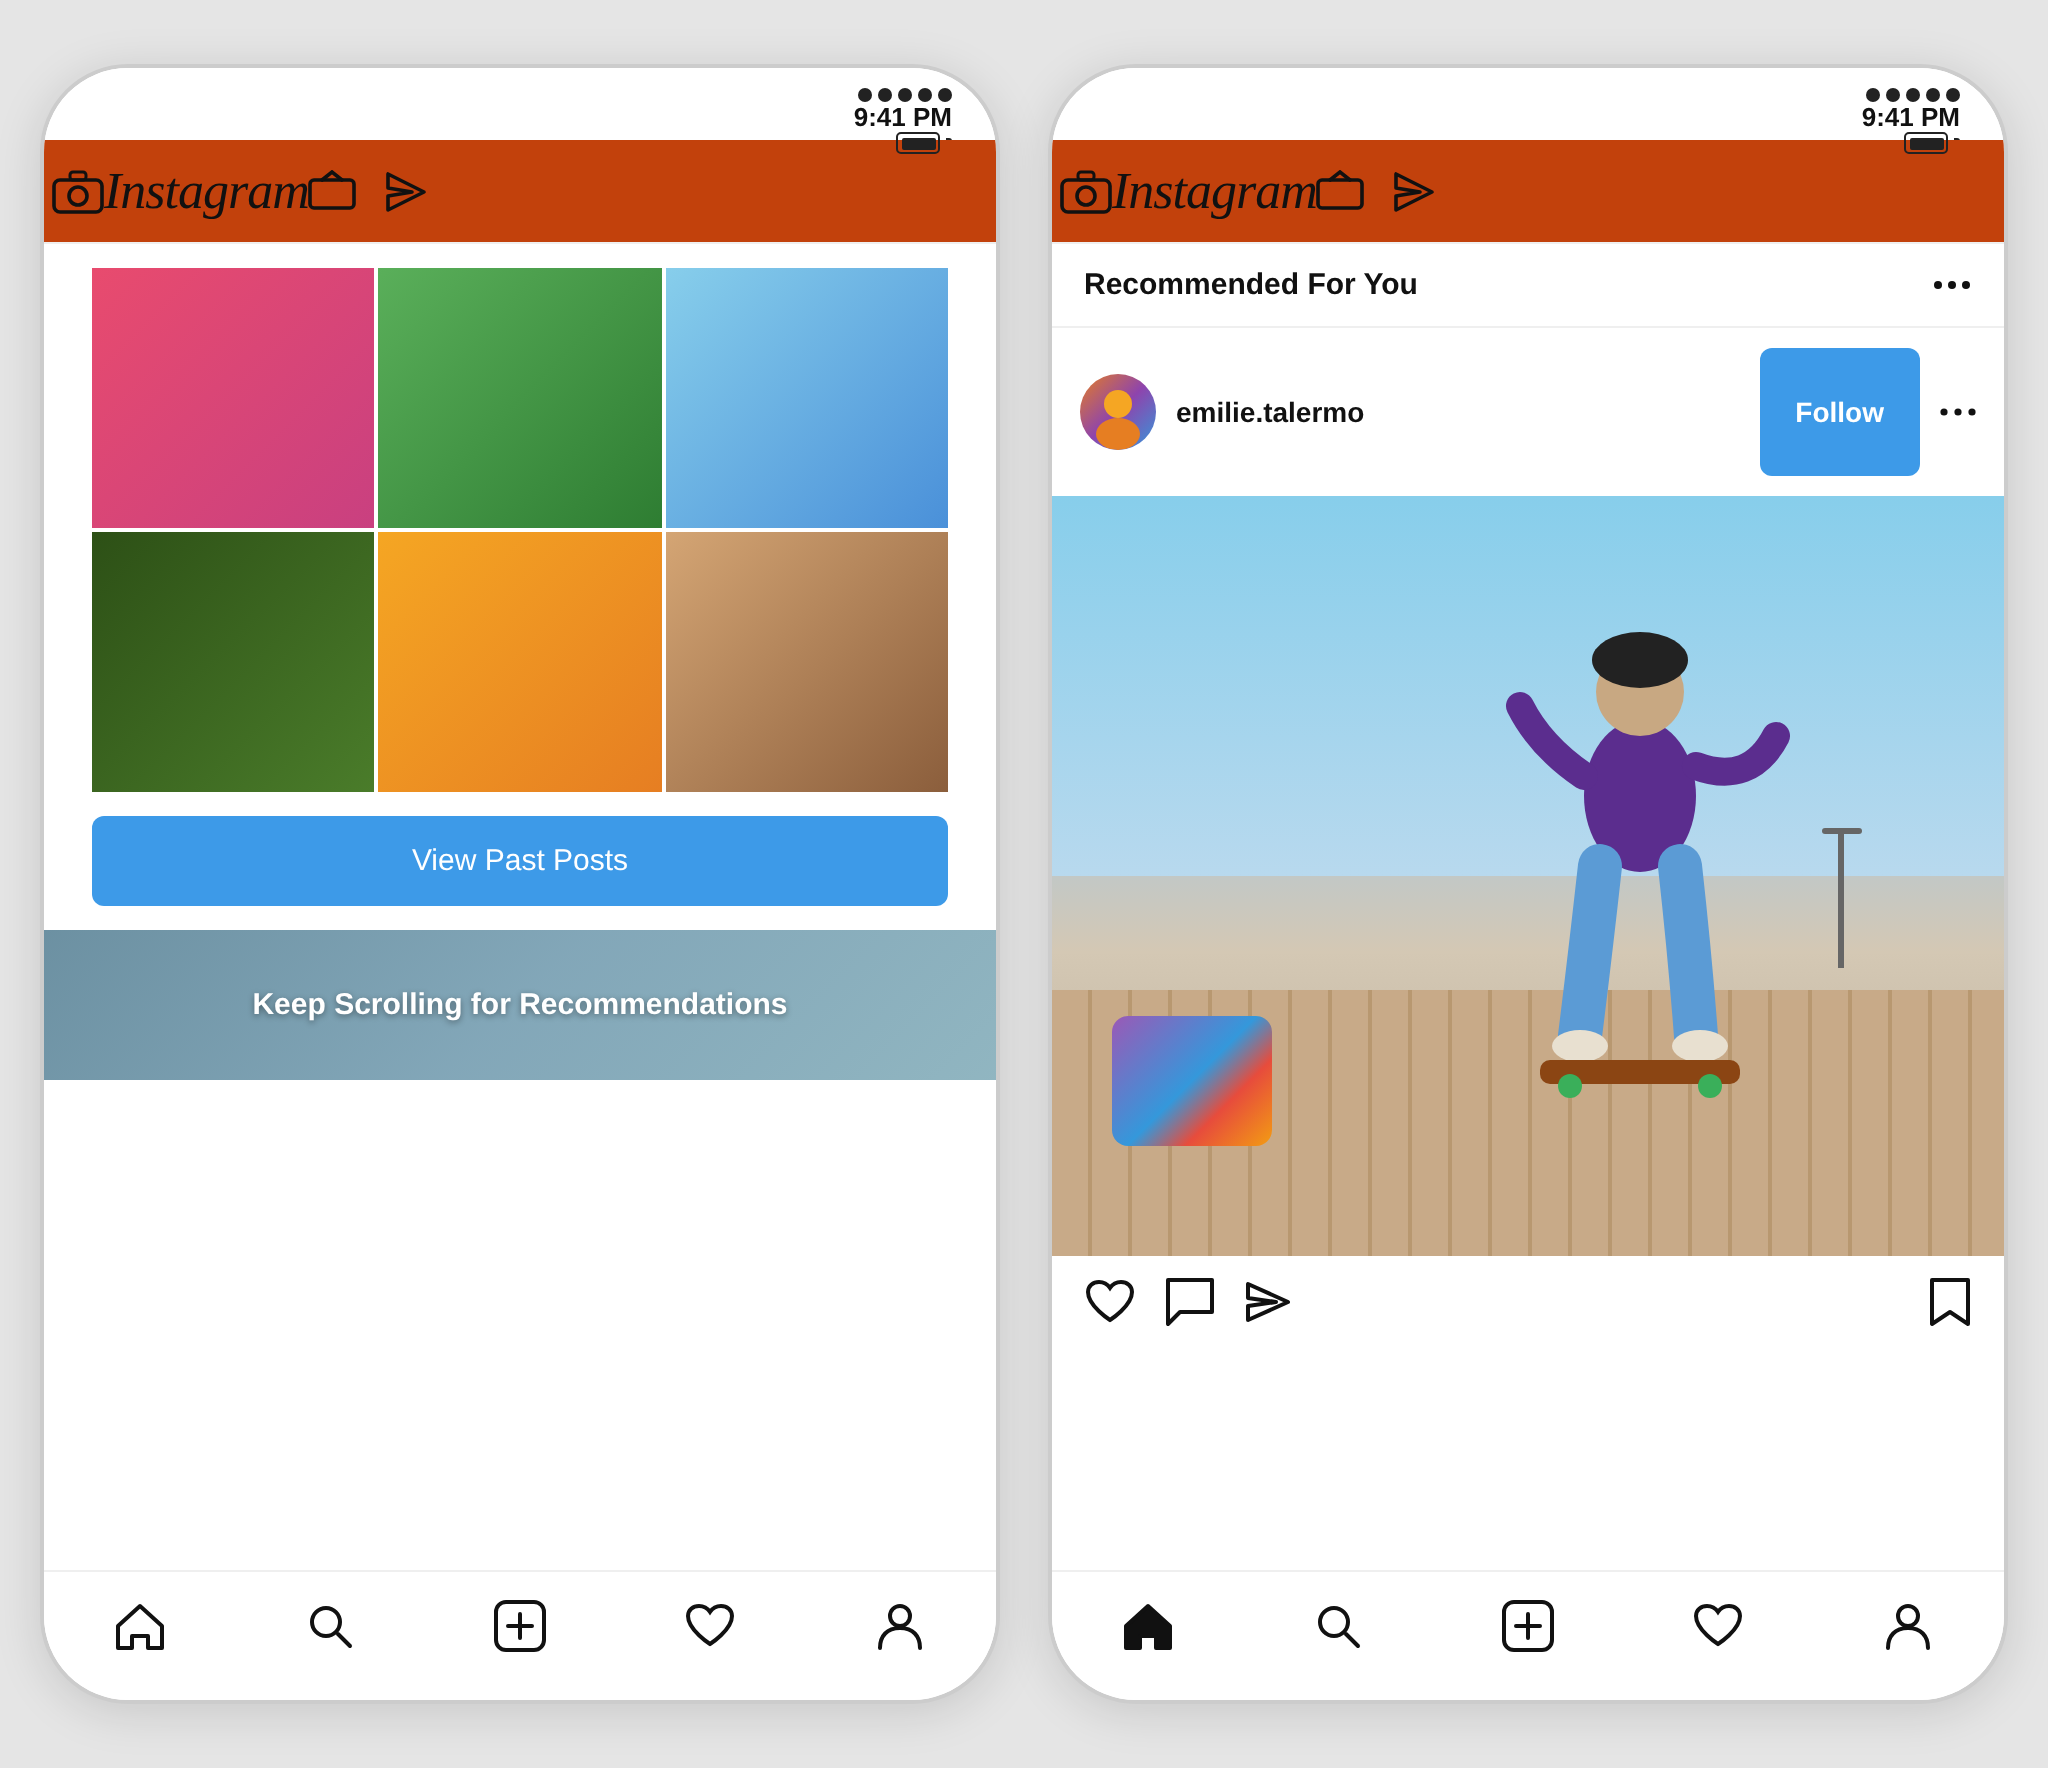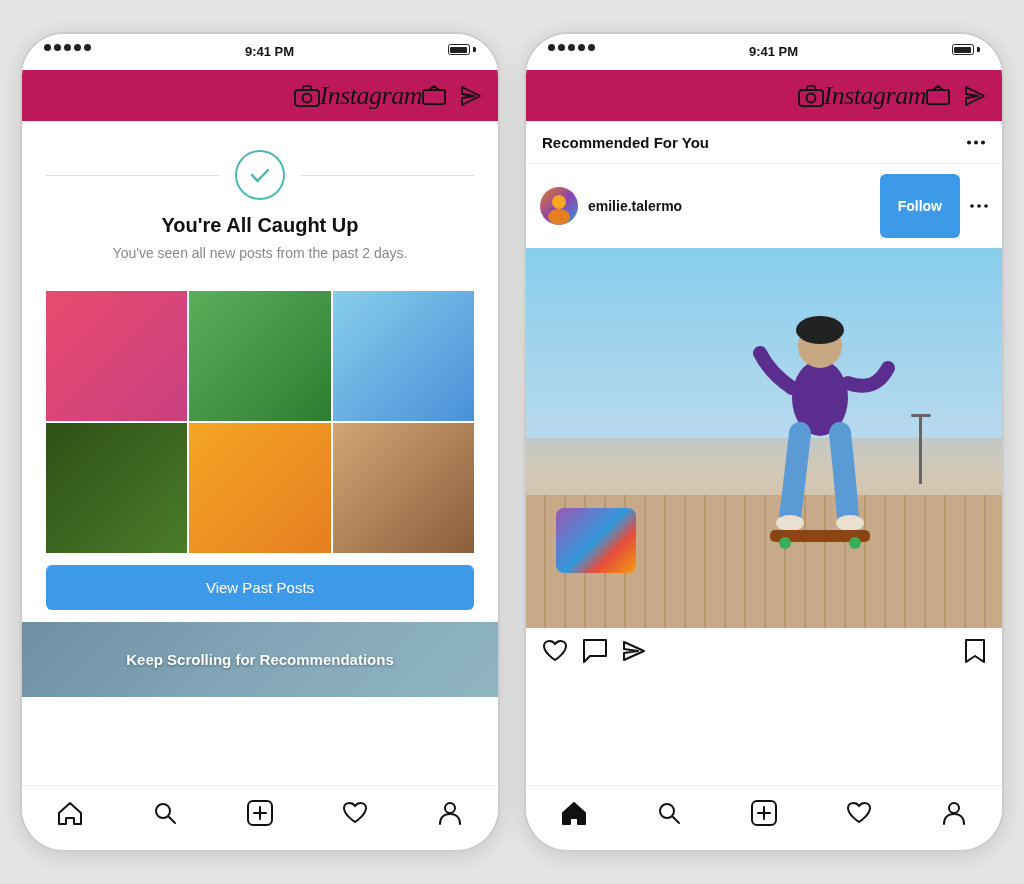--- a/index.html
+++ b/index.html
@@ -26,25 +26,26 @@
       overflow: hidden;
       display: flex;
       flex-direction: column;
       box-shadow: 0 4px 24px rgba(0,0,0,0.13);
       position: relative;
     }
     
     .status-bar {
       display: flex;
       justify-content: space-between;
-      align-items: flex-start;
+      align-items: flex-end;
       padding: 10px 22px 4px 22px;
       background: #fff;
       height: 36px;
       flex-shrink: 0;
+      flex-direction: column;
     }
     .status-dots {
       display: flex; gap: 3px; align-items: center;
     }
     .dot {
       width: 7px; height: 7px; border-radius: 50%; background: #222;
     }
     .status-time {
       font-size: 13px; font-weight: 600; color: #111;
     }
@@ -57,24 +58,24 @@
     }
     .battery-fill {
       background: #222; height: 100%; width: 100%; border-radius: 1px;
     }
     .battery-tip {
       width: 3px; height: 5px; background: #222; border-radius: 0 1.5px 1.5px 0; margin-left: 1px;
     }
     
     .ig-header {
       display: flex;
-      justify-content: flex-end;
-      align-items: center;
-      padding: 8px 16px;
-      background: #be185d;
+      justify-content: flex-start;
+      align-items: center;
+      padding: 8px 4px;
+      background: #c2410c;
       border-bottom: 1px solid #efefef;
       flex-shrink: 0;
       height: 52px;
     }
     .ig-logo {
       font-family: Georgia, 'Times New Roman', serif;
       font-size: 26px;
       font-style: italic;
       color: #111;
       letter-spacing: -0.5px;
@@ -370,33 +371,20 @@
           <path d="M7 5 L12 1 L17 5" stroke="#111" stroke-width="1.8" fill="none" stroke-linecap="round"></path>
         </svg>
         <svg width="22" height="22" viewBox="0 0 22 22" fill="none">
           <path d="M2 20 L20 11 L2 2 L2 9 L14 11 L2 13 Z" stroke="#111" stroke-width="1.8" fill="none" stroke-linejoin="round"></path>
         </svg>
       </div>
     </div>
 
     <div class="feed-content">
 
-      <div class="caught-up-section">
-        <div class="checkmark-line-wrap">
-          <div class="line"></div>
-          <div class="checkmark-circle">
-            <svg class="checkmark-svg" viewBox="0 0 26 26" fill="none">
-              <path d="M5 13 L10.5 19 L21 8" stroke="#4db8b0" stroke-width="2.5" stroke-linecap="round" stroke-linejoin="round"></path>
-            </svg>
-          </div>
-          <div class="line"></div>
-        </div>
-        <span class="caught-up-title">You're All Caught Up</span>
-        <span class="caught-up-sub">You've seen all new posts from the past 2 days.</span>
-      </div>
 
       <div class="photo-grid">
         <div class="grid-photo pink"></div>
         <div class="grid-photo green"></div>
         <div class="grid-photo blue"></div>
         <div class="grid-photo forest"></div>
         <div class="grid-photo warm"></div>
         <div class="grid-photo coffee"></div>
       </div>
 

